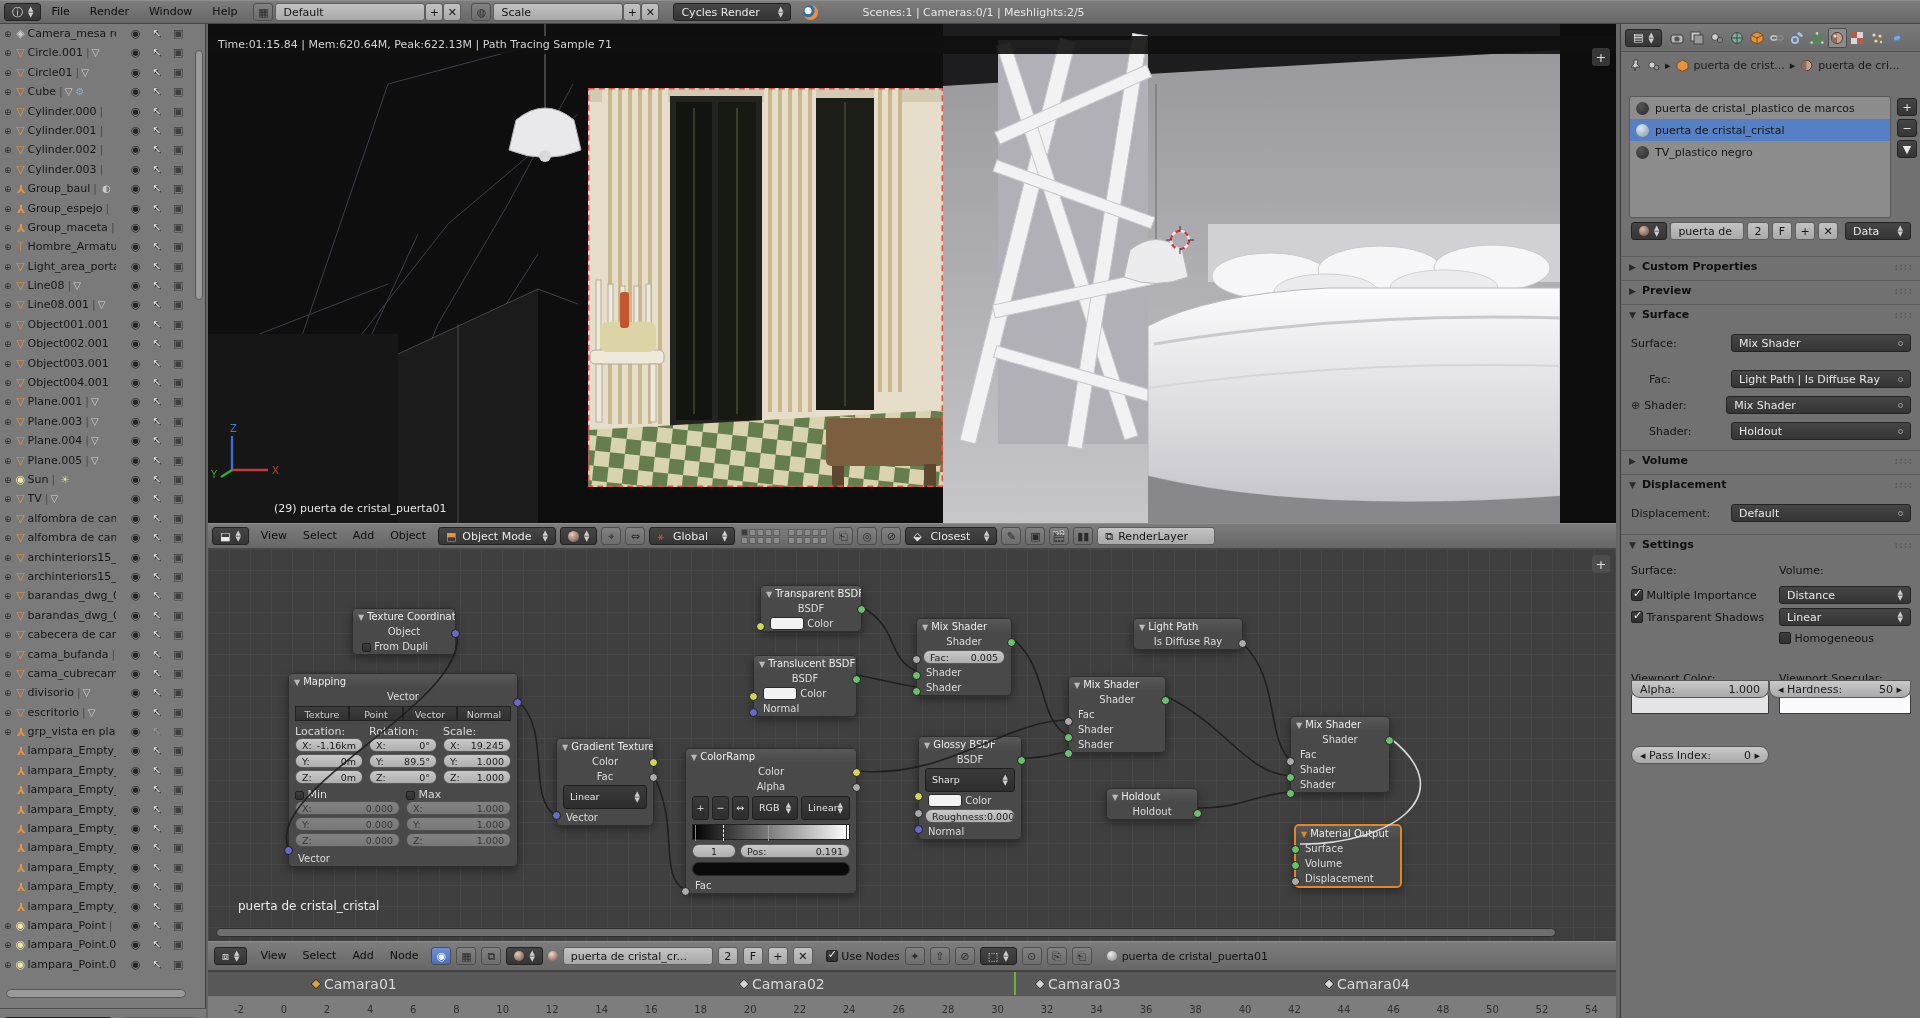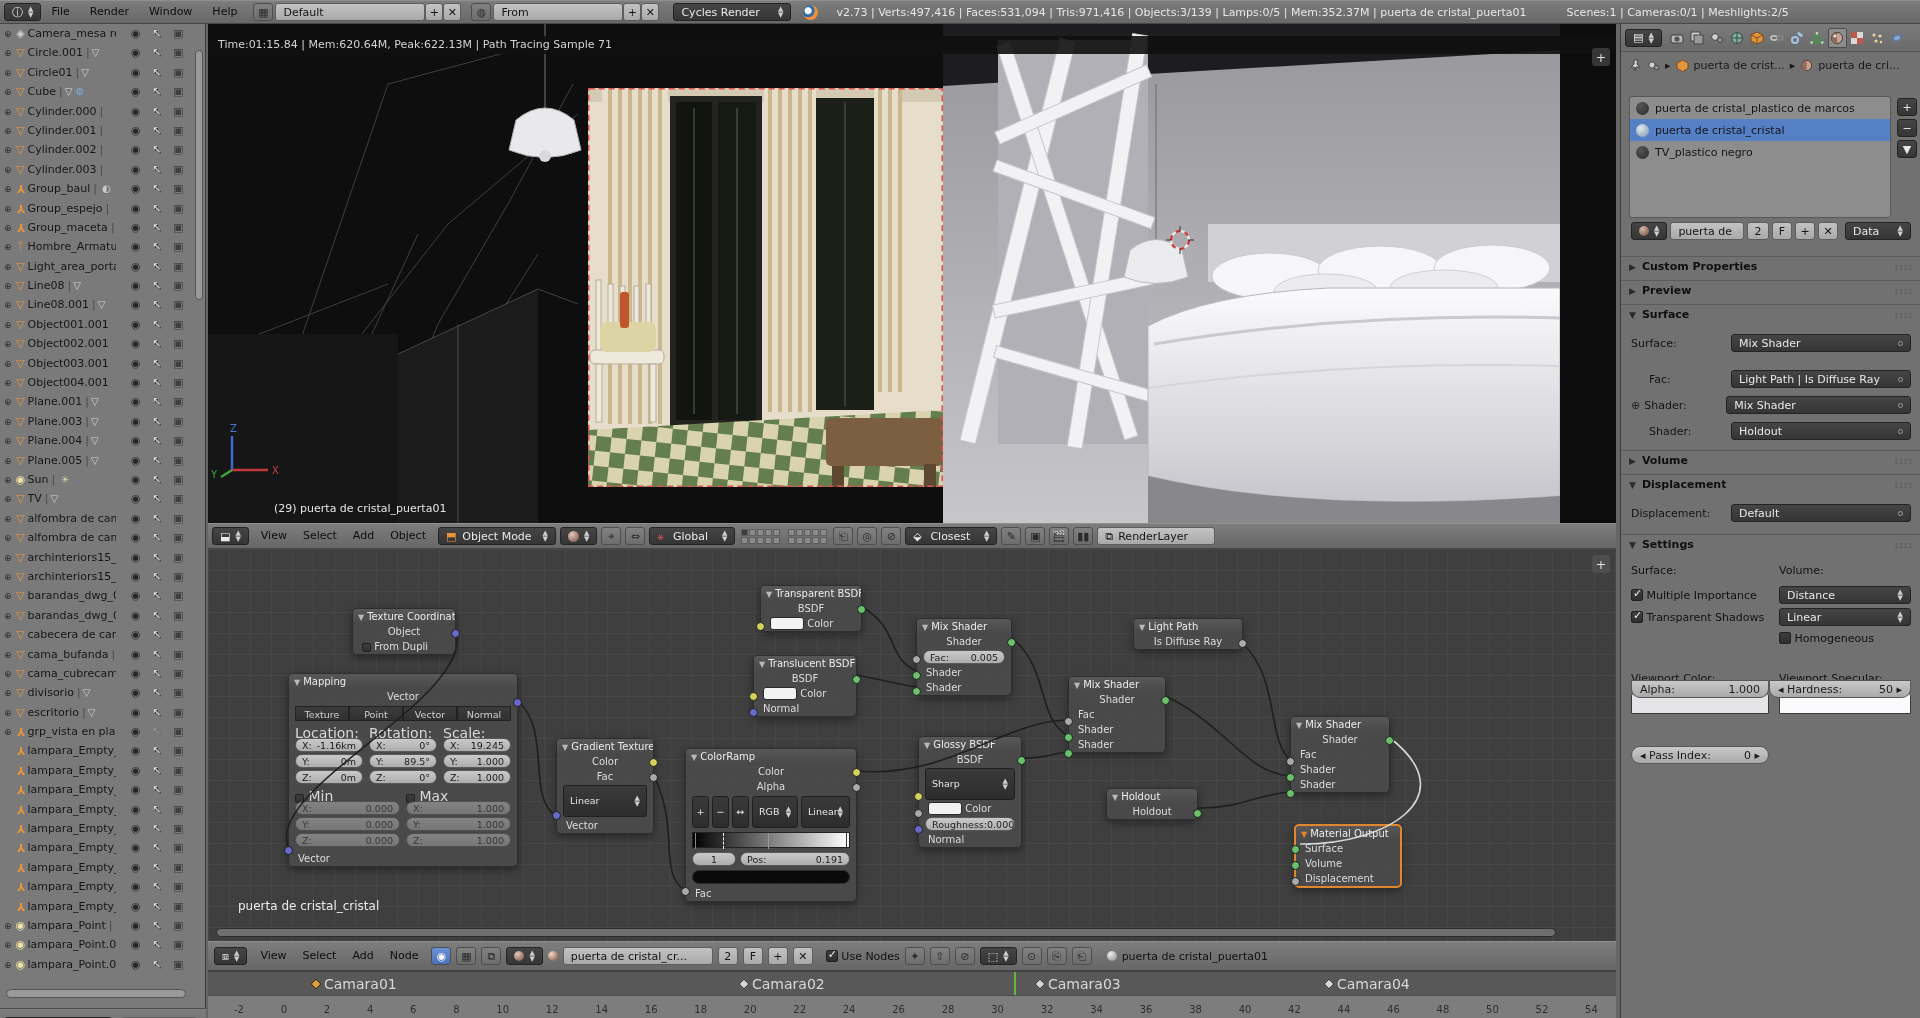--- a/index.html
+++ b/index.html
@@ -75,28 +75,28 @@
   .nh .tri{font-size:8px;color:#b9b9b9;margin-right:3px}
   .selbrd .nh .tri{color:#e2862c}
   .nr{height:15px;line-height:15px;padding:0 9px;position:relative;white-space:nowrap}
   .nr.out{text-align:center}
   .sk{position:absolute;width:9px;height:9px;border-radius:50%;border:1px solid #1d1d1d;z-index:3}
   .sg{background:#6cc06c}.sy{background:#d2d25c}.sgr{background:#aaaaaa}.sb{background:#6868c8}
   .pill{background:linear-gradient(#c9c9c9,#aeaeae);border:1px solid #585858;border-radius:8px;color:#1d1d1d;
      font-size:9.5px;height:14px;line-height:13px;padding:0 6px;display:flex;align-items:center;justify-content:space-between}
   .pill.dis{opacity:.45}
   .ddk{background:linear-gradient(#3a3a3a,#2d2d2d);border:1px solid #1f1f1f;border-radius:3px;color:#e4e4e4;
-     font-size:9.5px;height:32px;line-height:14px;padding:0 6px;display:flex;align-items:center;justify-content:space-between}
+     font-size:9.5px;height:24px;line-height:14px;padding:0 6px;display:flex;align-items:center;justify-content:space-between}
   .swatch{background:#f2f2f2;border:1px solid #2a2a2a;border-radius:3px;width:34px;height:13px;display:inline-block;vertical-align:-3px}
   .tabrow{display:flex;gap:0;padding:2px 6px}
   .tabrow span{flex:1;text-align:center;height:15px;line-height:15px;background:linear-gradient(#3c3c3c,#303030);
      border:1px solid #222;color:#cfcfcf;font-size:9.5px}
   .mapcols{display:flex;gap:6px;padding:2px 6px}
   .mapcols .col{flex:1}
-  .mapcols .cl{font-size:14px;color:#d8d8d8;height:13px}
+  .mapcols .cl{font-size:11px;color:#d8d8d8;height:13px}
   .mapcols .pill{margin-bottom:2px}
   #wires{position:absolute;left:0;top:0;pointer-events:none;z-index:2}
   #node-header{left:208px;top:941px;width:1408px;height:30px;display:flex;align-items:center;gap:5px;padding:0 6px;white-space:nowrap}
   #node-header .menu{line-height:30px;padding:0 8px}
   
   #tmarkers{left:208px;top:971px;width:1408px;height:24px;background:#585858;border-top:1px solid #3e3e3e;position:absolute;overflow:hidden}
   .marker{position:absolute;top:4px;display:flex;align-items:center;gap:4px;color:#d8d8d8;font-size:14px}
   .marker i{width:8px;height:8px;background:#d6d6d6;border:1px solid #2c2c2c;transform:rotate(45deg);display:inline-block}
   .marker:nth-child(1){left:104px}.marker:nth-child(1) i{background:#dda13d}
   .marker:nth-child(2){left:532px}.marker:nth-child(3){left:828px}.marker:nth-child(4){left:1117px}
@@ -138,30 +138,29 @@
     
   <span class="menu">File</span><span class="menu">Render</span><span class="menu">Window</span><span class="menu">Help</span></span>
   <span class="icobtn" style="margin-left:6px">▦</span>
   <span class="lt" style="width:150px;margin-left:2px">
       <span>Default</span>
     </span>
   <span class="lt" style="width:18px;justify-content:center">+</span>
   <span class="lt" style="width:18px;justify-content:center">✕</span>
   <span class="icobtn" style="margin-left:10px">◍</span>
   <span class="lt" style="width:130px;margin-left:2px">
-      <span>From</span>
+      <span>Scale</span>
     </span>
   <span class="lt" style="width:18px;justify-content:center">+</span>
   <span class="lt" style="width:18px;justify-content:center">✕</span>
   <span class="dk" style="width:118px;margin-left:14px;justify-content:space-between">
       <span>Cycles Render</span>
       <span class="spin">▲<br>▼</span>
     </span>
   <span class="blogo"></span>
-  <span class="stats">v2.73 | Verts:497,416 | Faces:531,094 | Tris:971,416 | Objects:3/139 | Lamps:0/5 | Mem:352.37M | puerta de cristal_puerta01</span>
   <span class="stats" style="margin-left:40px">Scenes:1 | Cameras:0/1 | Meshlights:2/5</span>
 </div>
 
 <div id="outliner" class="abs">
   <div>
 
   <div class="orow t-camera">
       <span class="o-exp">⊕</span><span class="o-icn"></span><span class="o-lbl">Camera_mesa re</span><span class="o-sep" style="visibility: hidden;">|</span><span class="o-x"></span>
       <span class="o-eye">◉</span>
       <span class="o-sel">↖</span>

